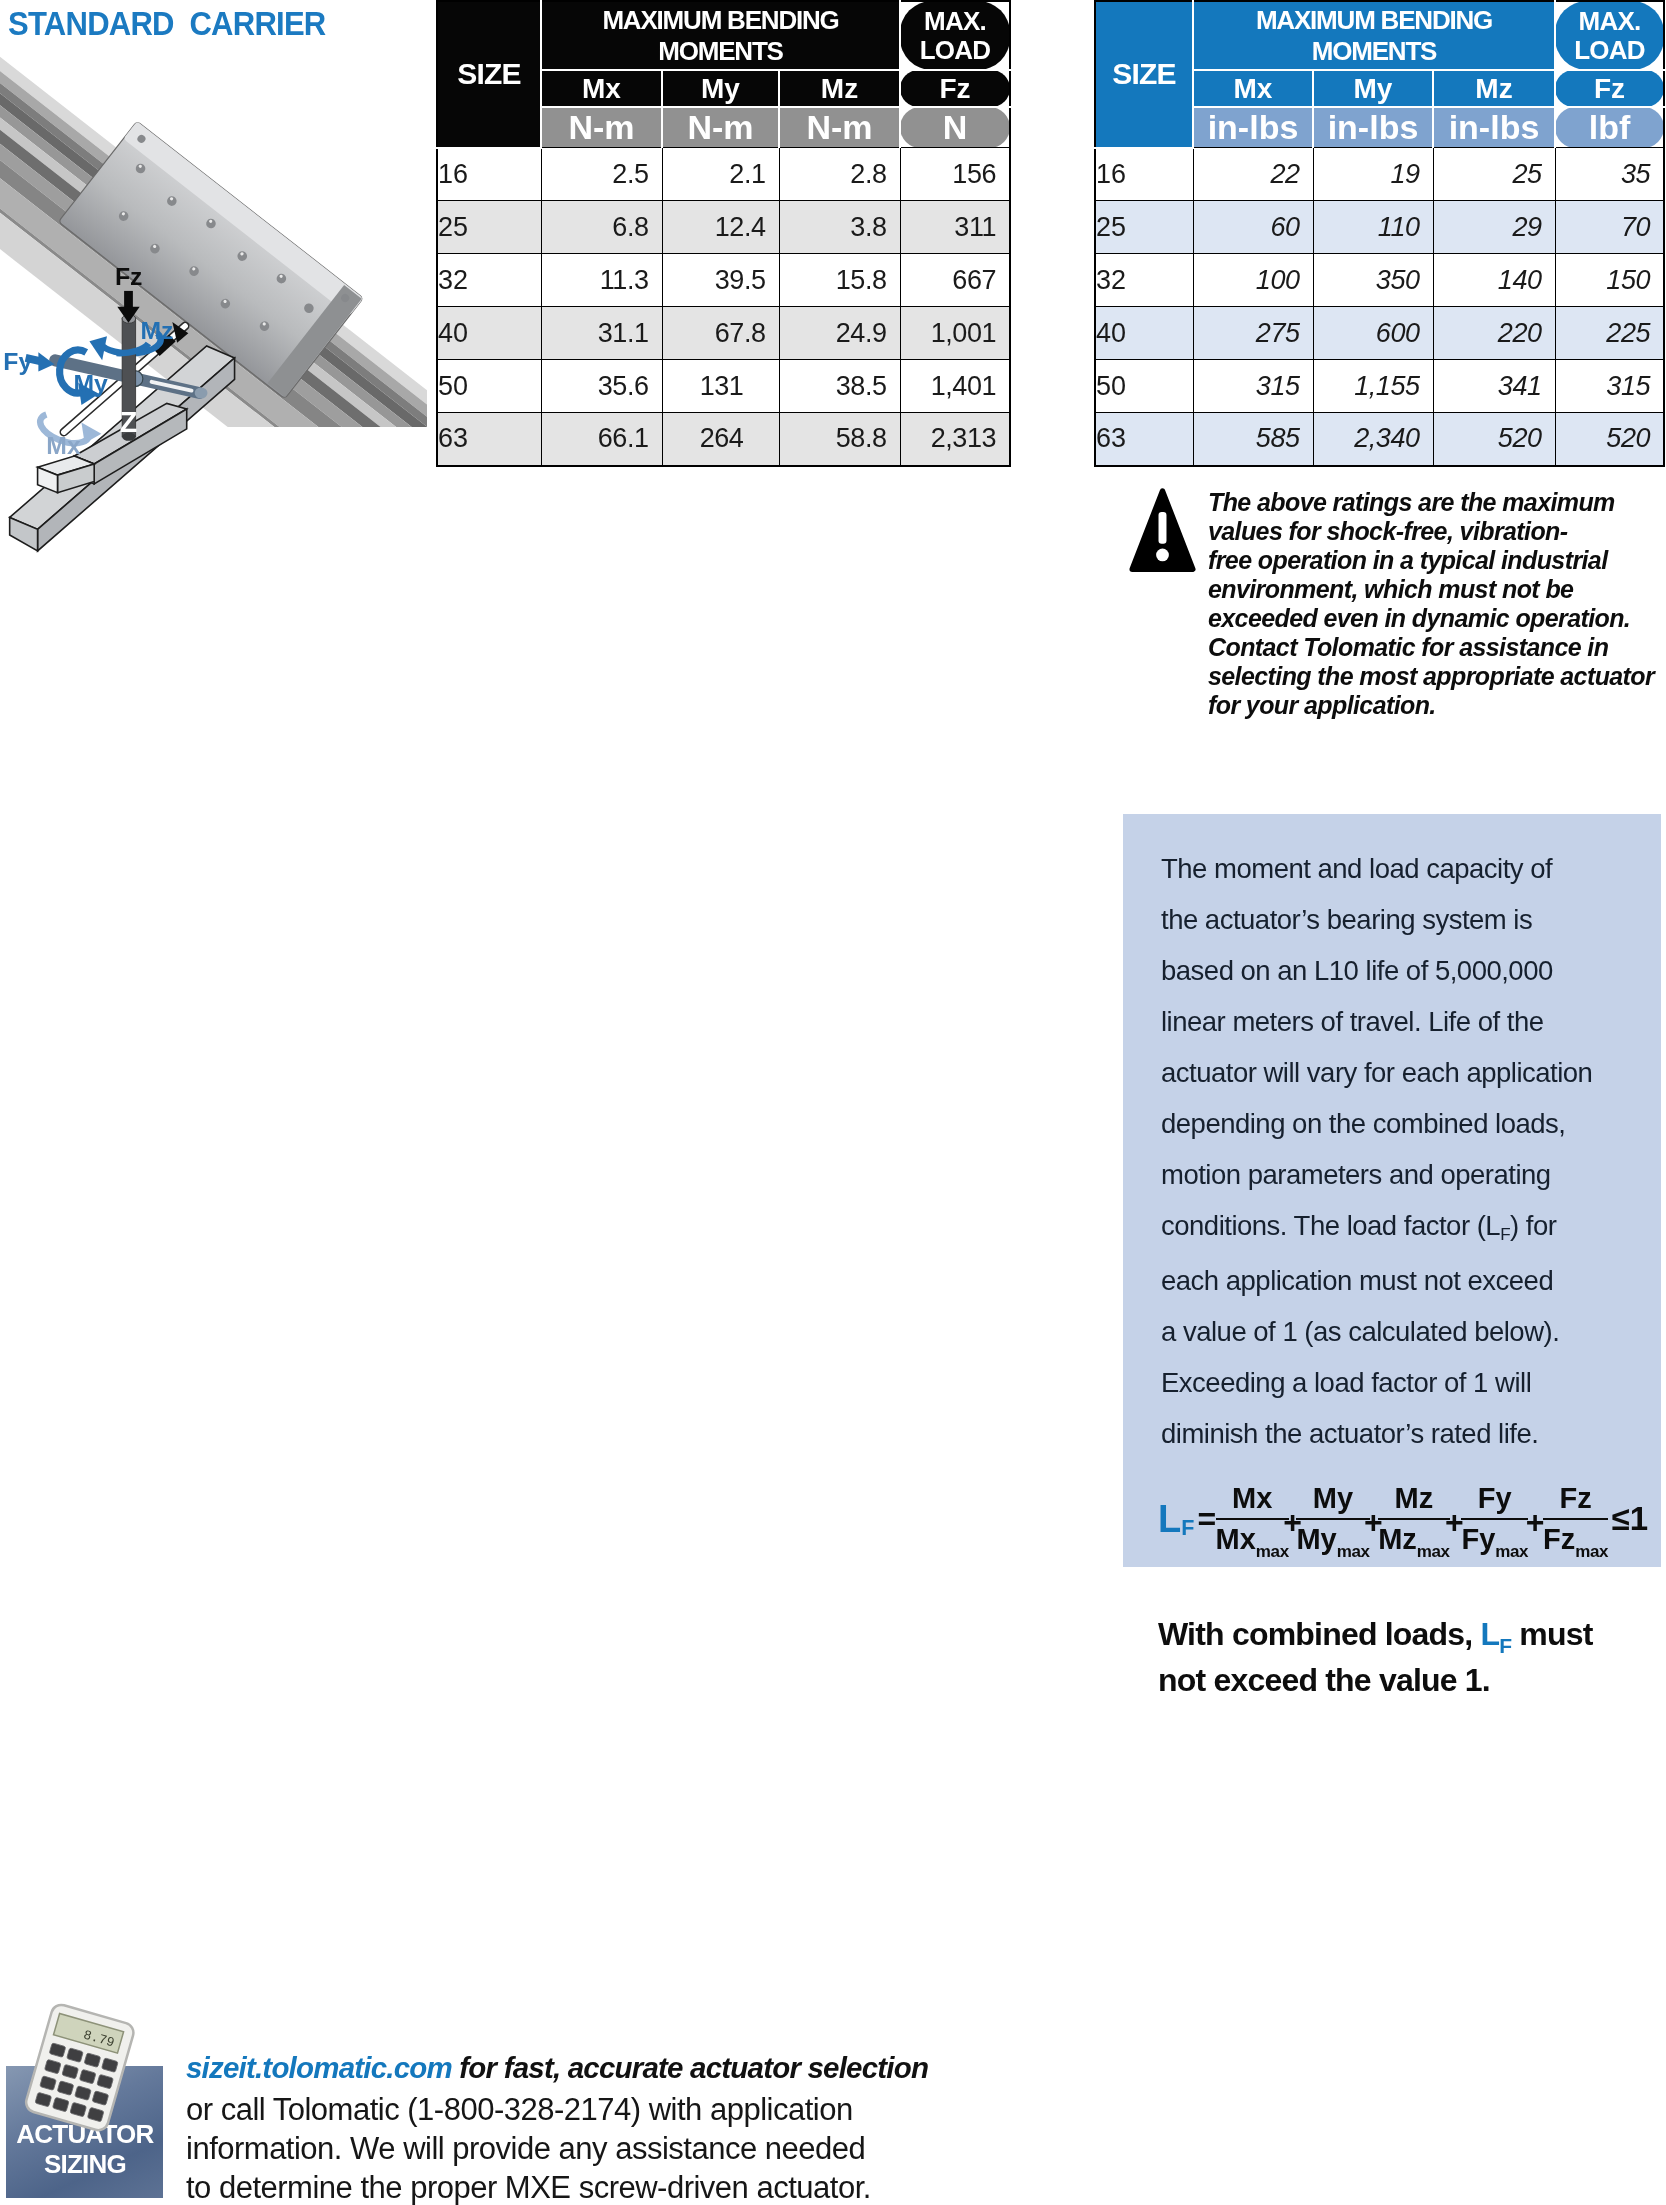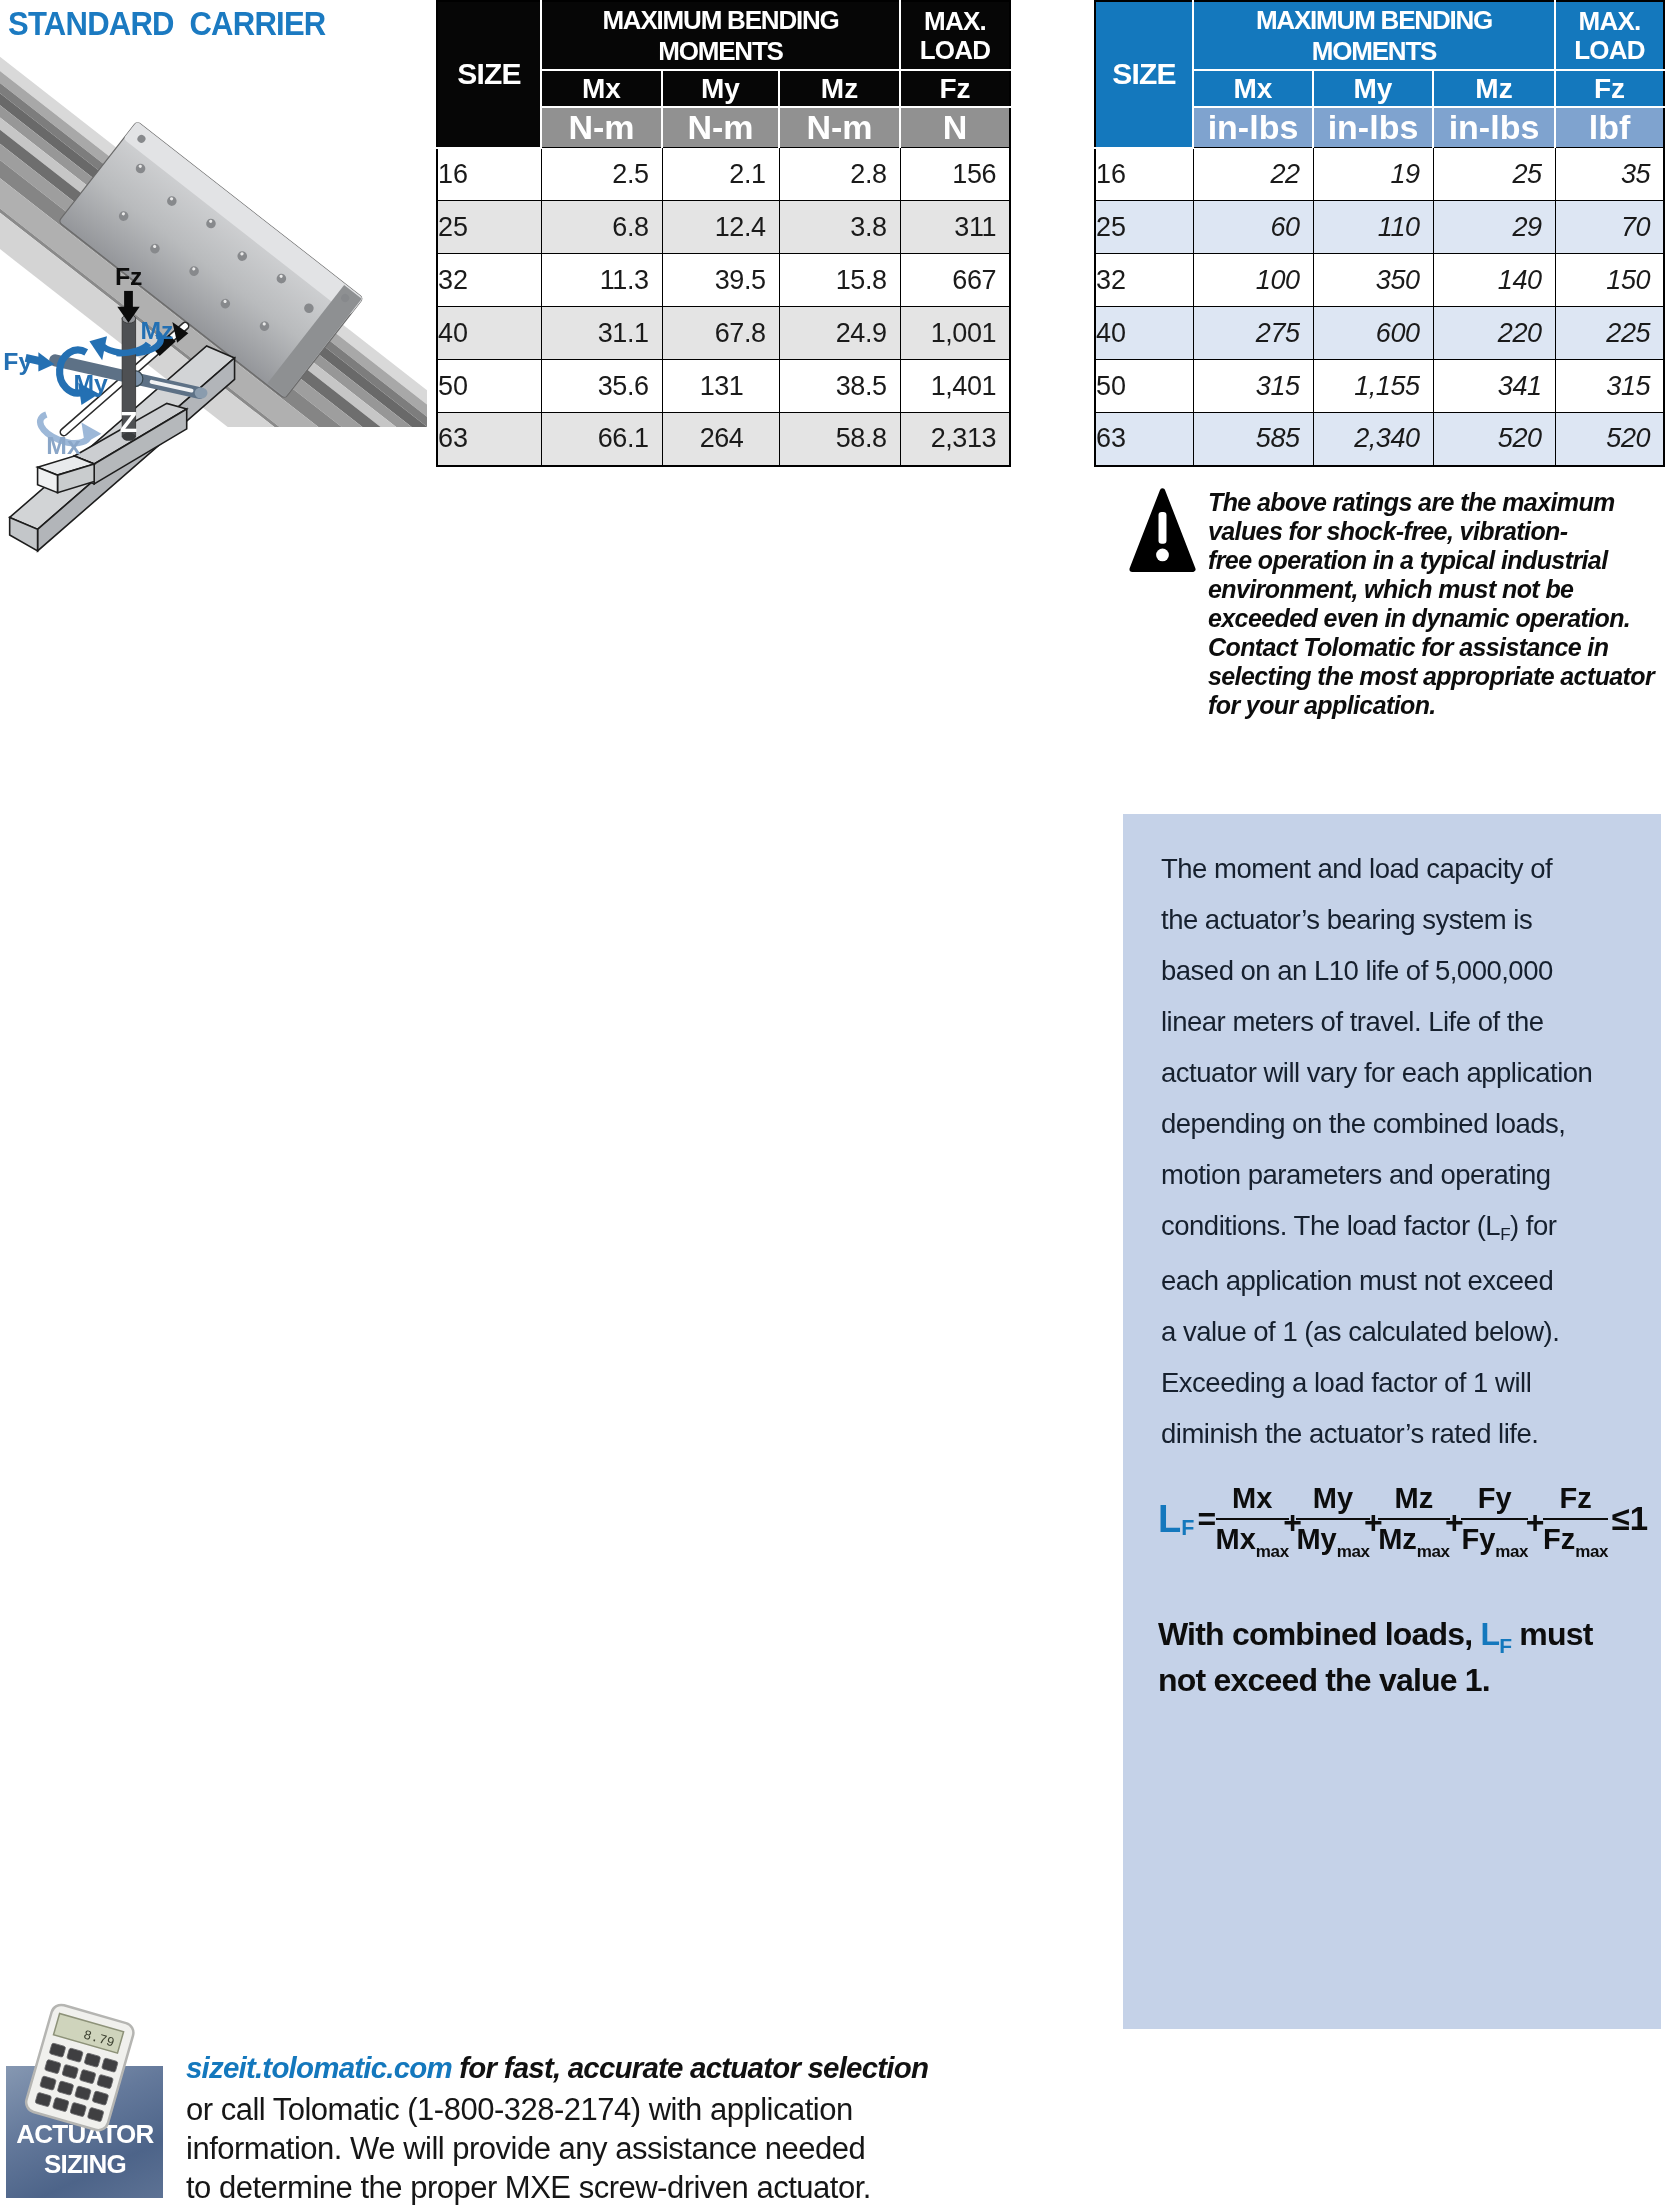--- a/index.html
+++ b/index.html
@@ -16,21 +16,21 @@
 
   
   .diagram{position:absolute;left:0;top:263px;width:383px;height:319px;}
   .diagram text{font-family:"Liberation Sans",sans-serif;font-weight:bold;}
 
   
   table.spec{position:absolute;top:0;border-collapse:collapse;table-layout:fixed;
              border:2.4px solid #000;}
   table.spec th,table.spec td{padding:0;overflow:hidden;}
   table.spec th{border-right:2.4px solid #fff;border-bottom:2.4px solid #fff;color:#fff;}
-  table.spec th:last-child{border-right:none;}
+  table.spec th:last-child{border-right:none;border-radius:32px;}
   table.spec tr.units th{border-bottom:1.6px solid #000;}
   table.spec td{border-right:1.6px solid #000;border-bottom:1.6px solid #000;font-size:27px;color:#1a1a1a;}
   table.spec td:last-child{border-right:none;}
   .metric th{background:#060606;}
   .metric tr.units th{background:#919191;}
   .imperial th{background:#1478bd;}
   .imperial tr.units th{background:#7fa3cf;}
   .hd-size{font-size:30px;font-weight:bold;letter-spacing:-0.8px;}
   .hd-mbm{font-size:26px;font-weight:bold;letter-spacing:-1.2px;}
   .hd-load{font-size:26px;font-weight:bold;letter-spacing:-0.8px;line-height:29px;white-space:pre-line;}
@@ -45,21 +45,21 @@
   table.spec tr.data-row{height:53px;}
   table.spec tr:last-child td{border-bottom:none;}
 
   
   .warning-icon{position:absolute;left:1129px;top:488px;width:67px;height:86px;}
   .warning-text{position:absolute;left:1208px;top:488px;width:459px;font-size:25px;
                 font-weight:bold;font-style:italic;line-height:29px;letter-spacing:-0.6px;
                 white-space:pre-line;color:#0d0d0d;}
 
   
-  .info-box{position:absolute;left:1123px;top:814px;width:538px;height:1215px;background:#c5d2e8;}
+  .info-box{position:absolute;left:1123px;top:814px;width:538px;height:753px;background:#c5d2e8;}
   .info-par{position:absolute;left:38px;top:29px;width:479px;font-size:27.5px;line-height:51px;
             letter-spacing:-0.5px;color:#16202e;white-space:pre-line;}
   .sub-f{font-size:0.62em;position:relative;top:0.28em;}
   .formula{position:absolute;left:35px;top:668px;display:flex;align-items:center;color:#0d0d0d;}
   .lf-sym{font-size:38px;font-weight:bold;color:#1478bd;line-height:1;}
   .lf-sub{font-size:21.5px;font-weight:bold;color:#1478bd;position:relative;top:9.6px;}
   .f-eq{font-size:32px;font-weight:bold;margin:0 6.4px 0 3.2px;}
   .frac{display:flex;flex-direction:column;align-items:center;width:59px;}
   .frac .num{font-size:29px;font-weight:bold;padding-bottom:3.2px;}
   .frac .den-row{border-top:2.4px solid #0d0d0d;padding-top:3.2px;font-size:29px;font-weight:bold;white-space:nowrap;}

